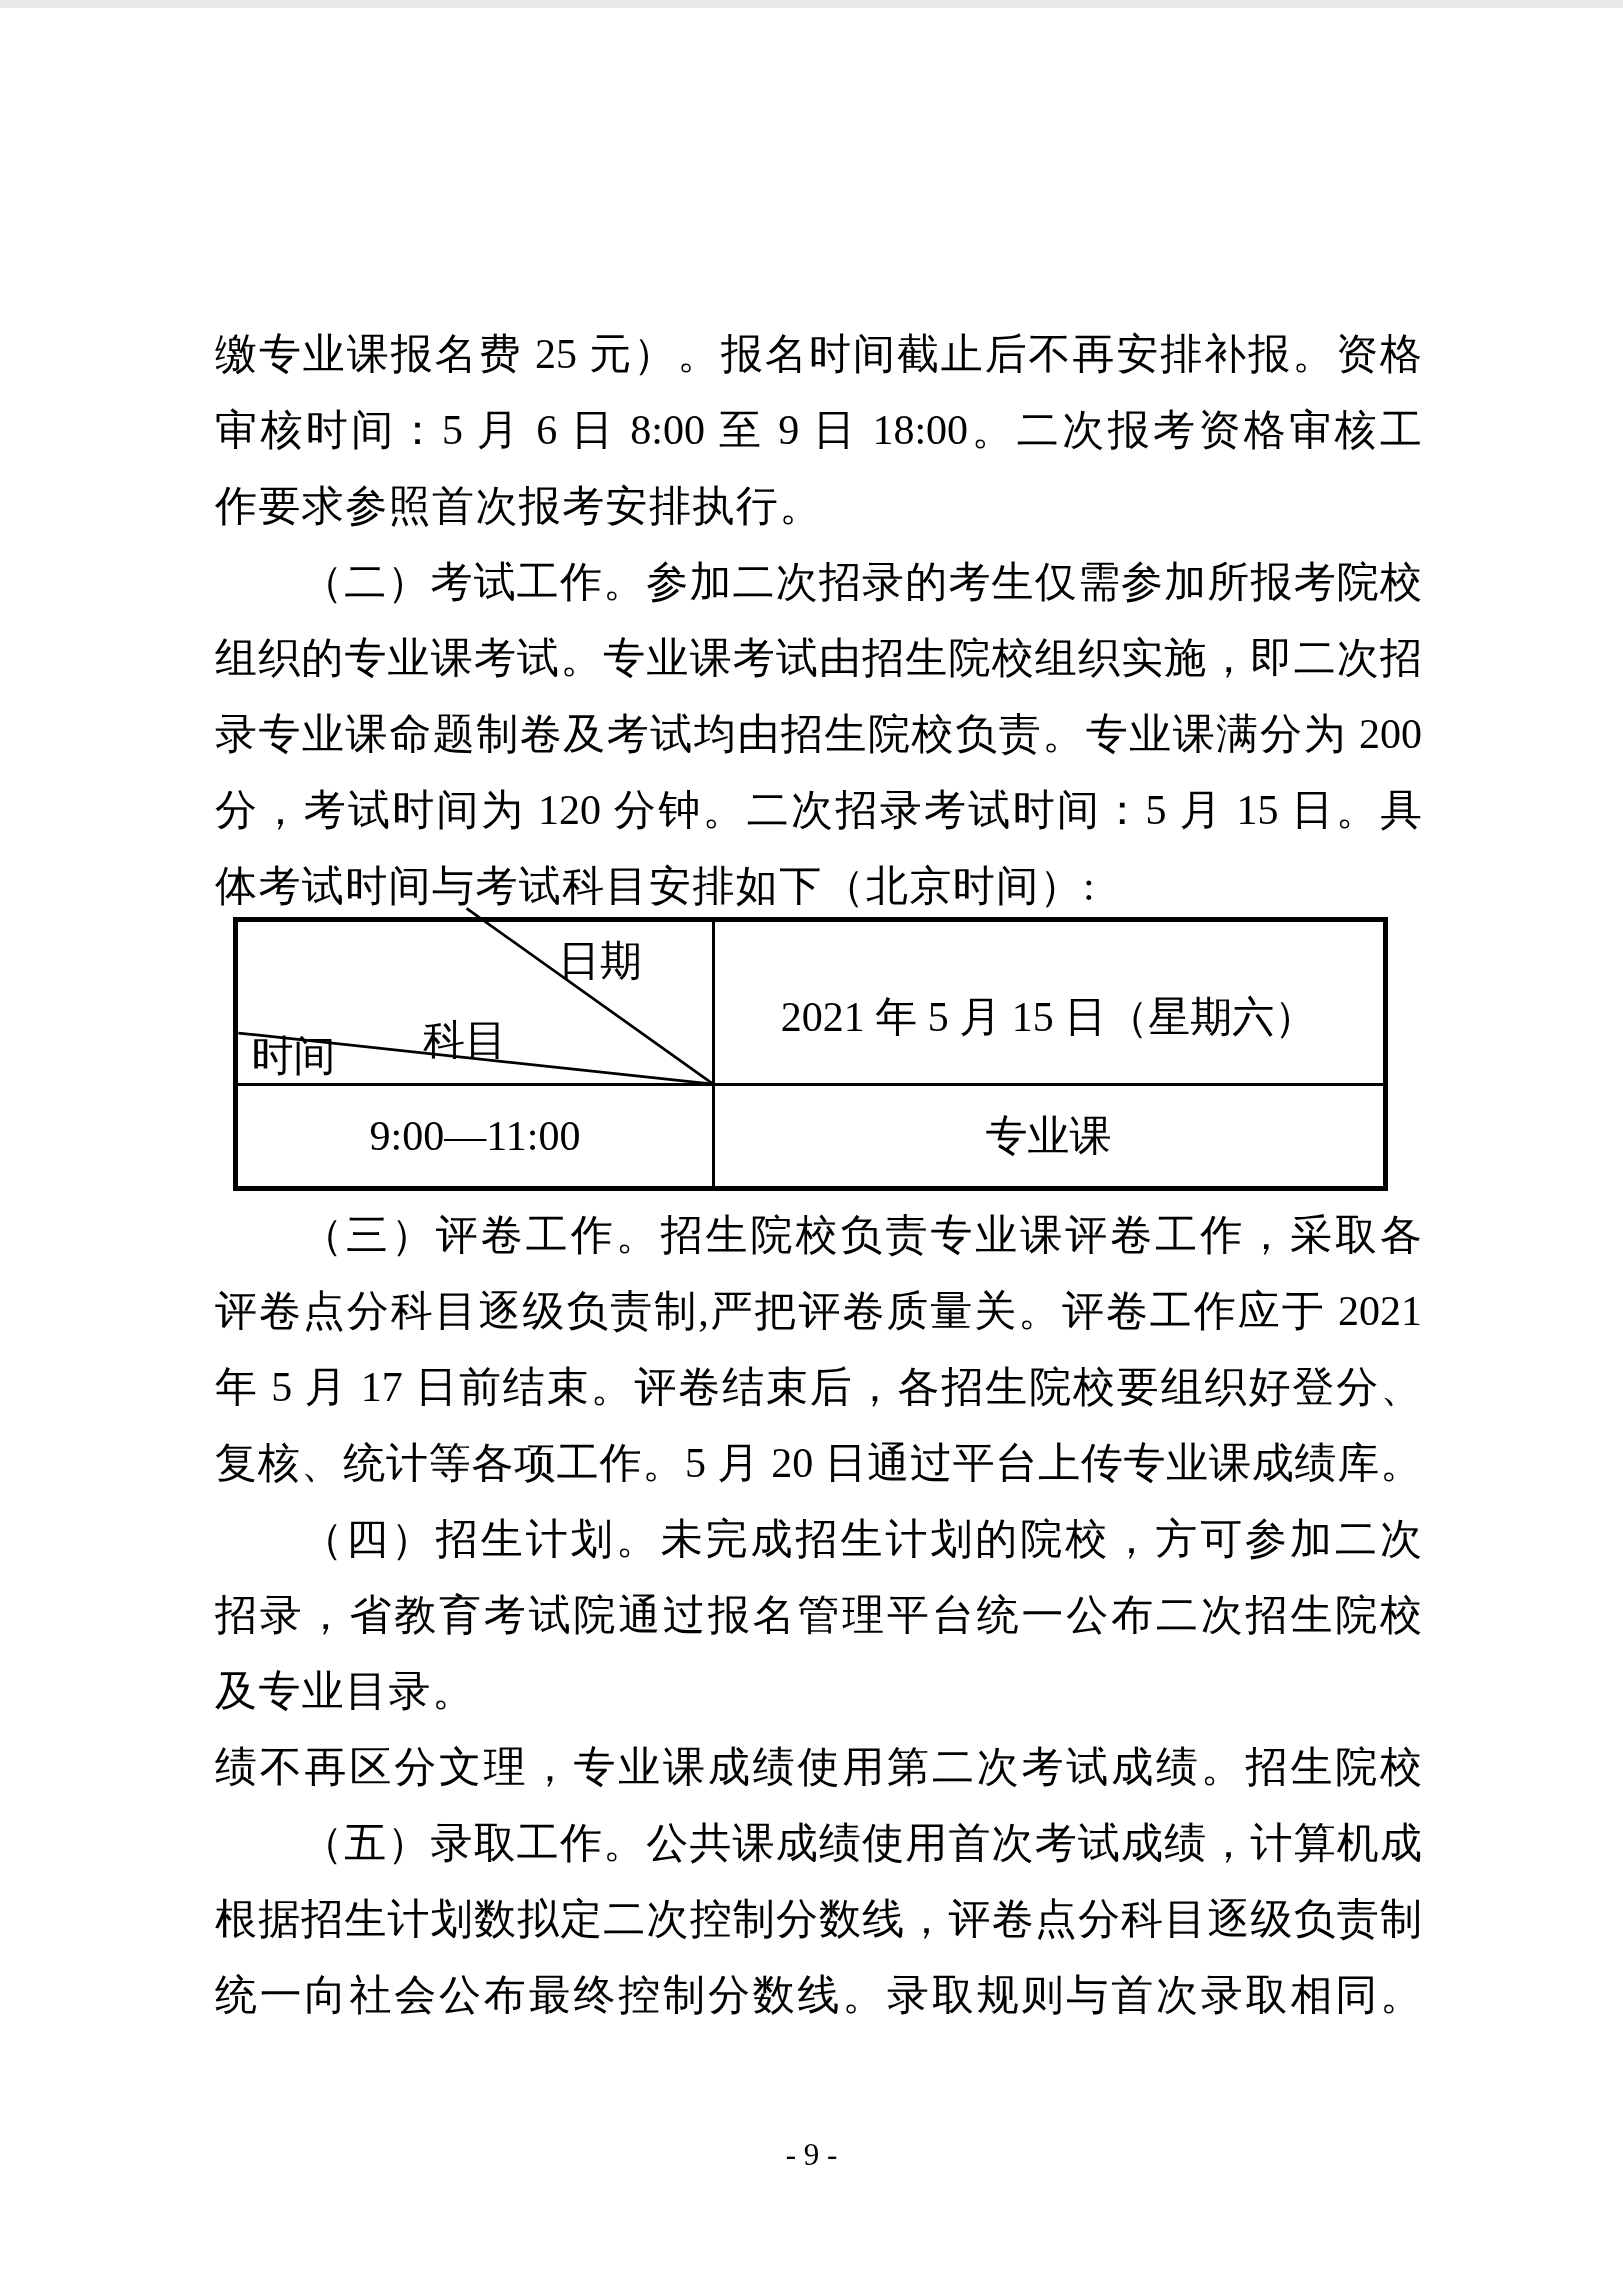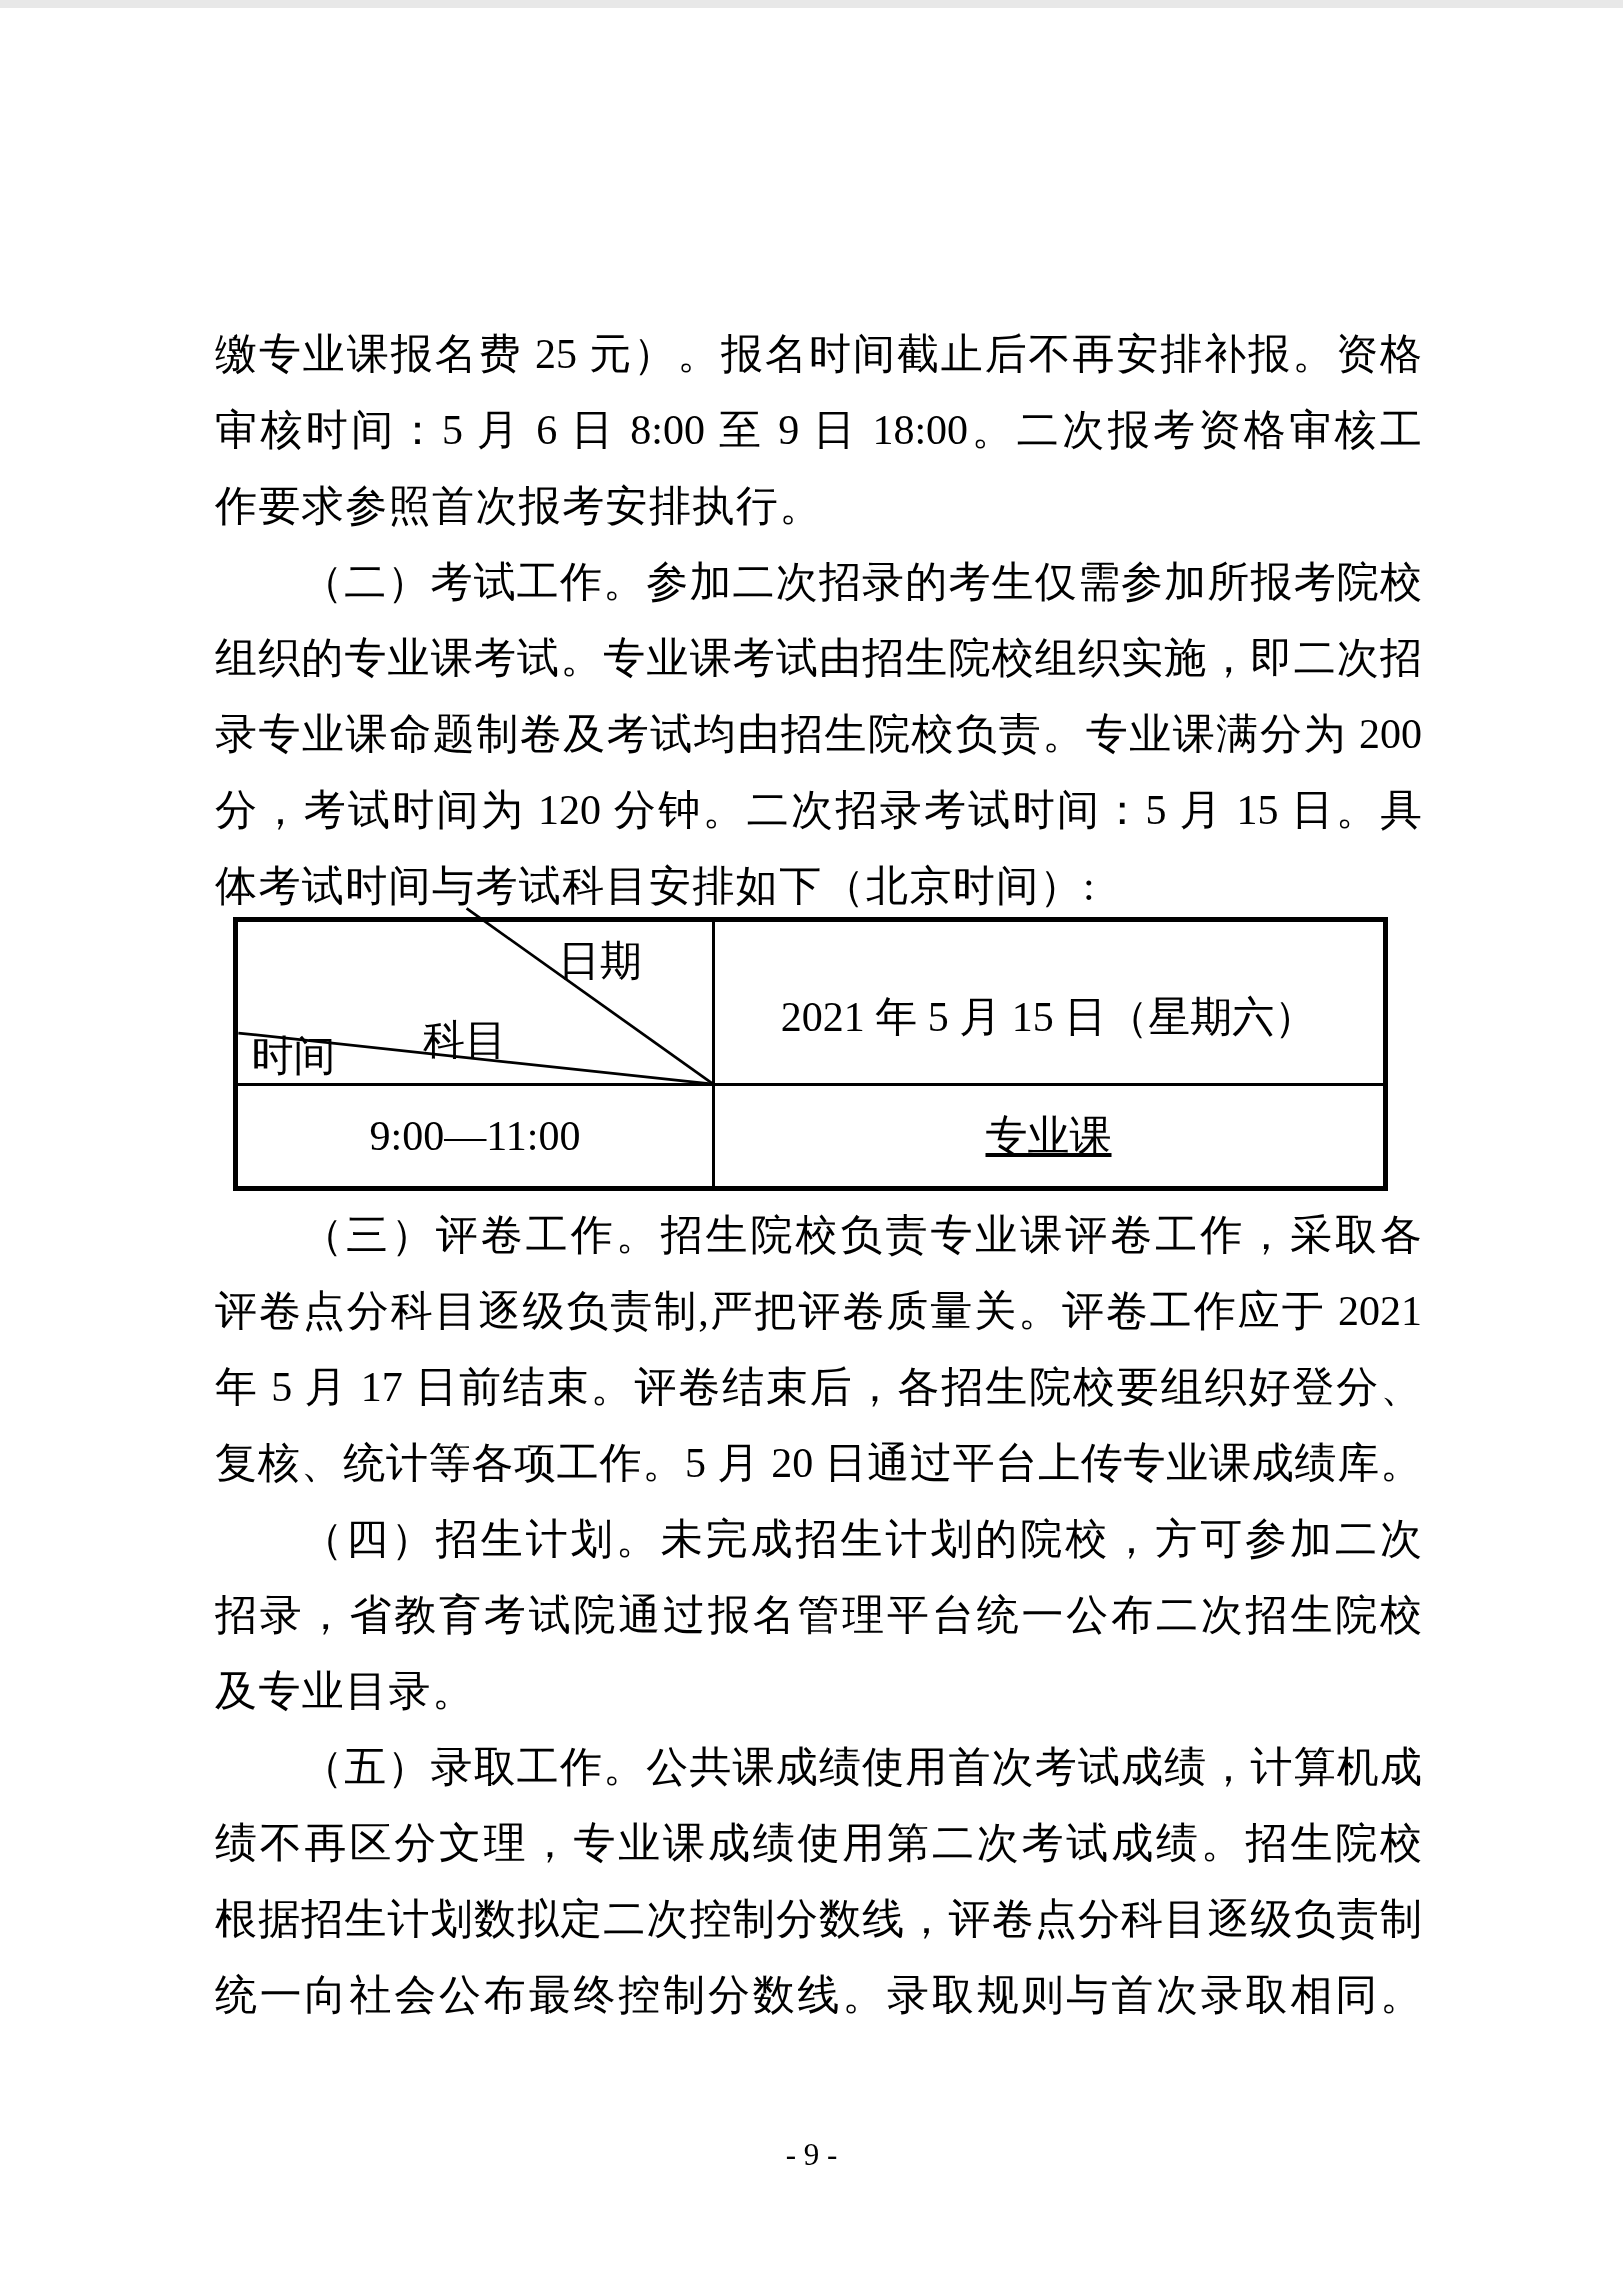--- a/index.html
+++ b/index.html
@@ -40,21 +40,21 @@
   .lbl{position:absolute;font-size:42px;line-height:42px;}
   .lbl-date{left:320px;top:17.7px;}
   .lbl-subject{left:185px;top:97px;}
   .lbl-time{left:13.6px;top:113px;}
   .cell{
     position:absolute;display:flex;align-items:center;justify-content:center;
     font-size:42px;line-height:42px;
   }
   .cell-dateheader{left:477px;top:0;width:667px;height:190px;}
   .cell-time{left:0;top:164px;width:474px;height:100px;border-radius:7px;}
-  .cell-subject{left:477px;top:164px;width:667px;height:100px;text-decoration:underline;}
+  .cell-subject{left:477px;top:164px;width:667px;height:100px;}
 
   .page-number{
     position:absolute;left:0;top:2128px;width:100%;
     text-align:center;font-size:31px;line-height:38px;
   }
 </style>
 </head>
 <body>
 
 <div class="page">
@@ -90,22 +90,22 @@
   </div>
 
   <div class="textblock" id="block-b">
     <div class="line indent">（三）评卷工作。招生院校负责专业课评卷工作，采取各</div>
     <div class="line">评卷点分科目逐级负责制,严把评卷质量关。评卷工作应于 2021</div>
     <div class="line">年 5 月 17 日前结束。评卷结束后，各招生院校要组织好登分、</div>
     <div class="line">复核、统计等各项工作。5 月 20 日通过平台上传专业课成绩库。</div>
     <div class="line indent">（四）招生计划。未完成招生计划的院校，方可参加二次</div>
     <div class="line">招录，省教育考试院通过报名管理平台统一公布二次招生院校</div>
     <div class="line noj">及专业目录。</div>
+    <div class="line">绩不再区分文理，专业课成绩使用第二次考试成绩。招生院校</div>
     <div class="line indent">（五）录取工作。公共课成绩使用首次考试成绩，计算机成</div>
-    <div class="line">绩不再区分文理，专业课成绩使用第二次考试成绩。招生院校</div>
     <div class="line">根据招生计划数拟定二次控制分数线，评卷点分科目逐级负责制</div>
     <div class="line">统一向社会公布最终控制分数线。录取规则与首次录取相同。</div>
   </div>
 
   <div class="page-number">- 9 -</div>
 
 </div>
 
 
 </body></html>

